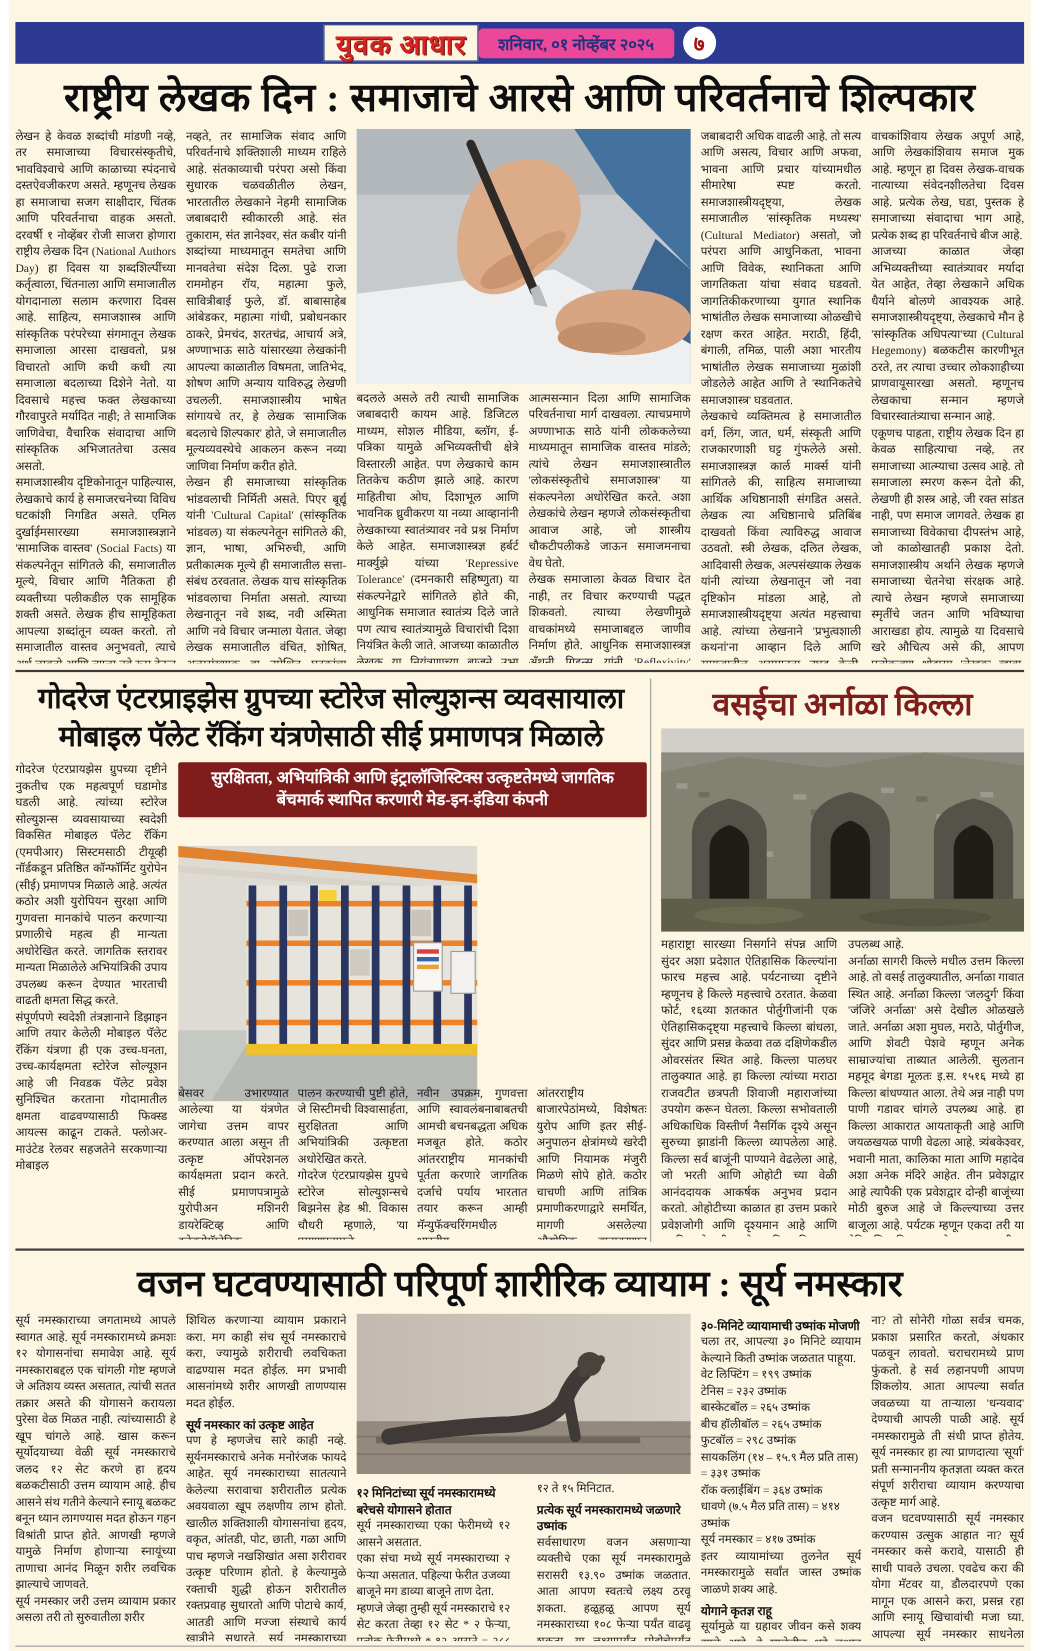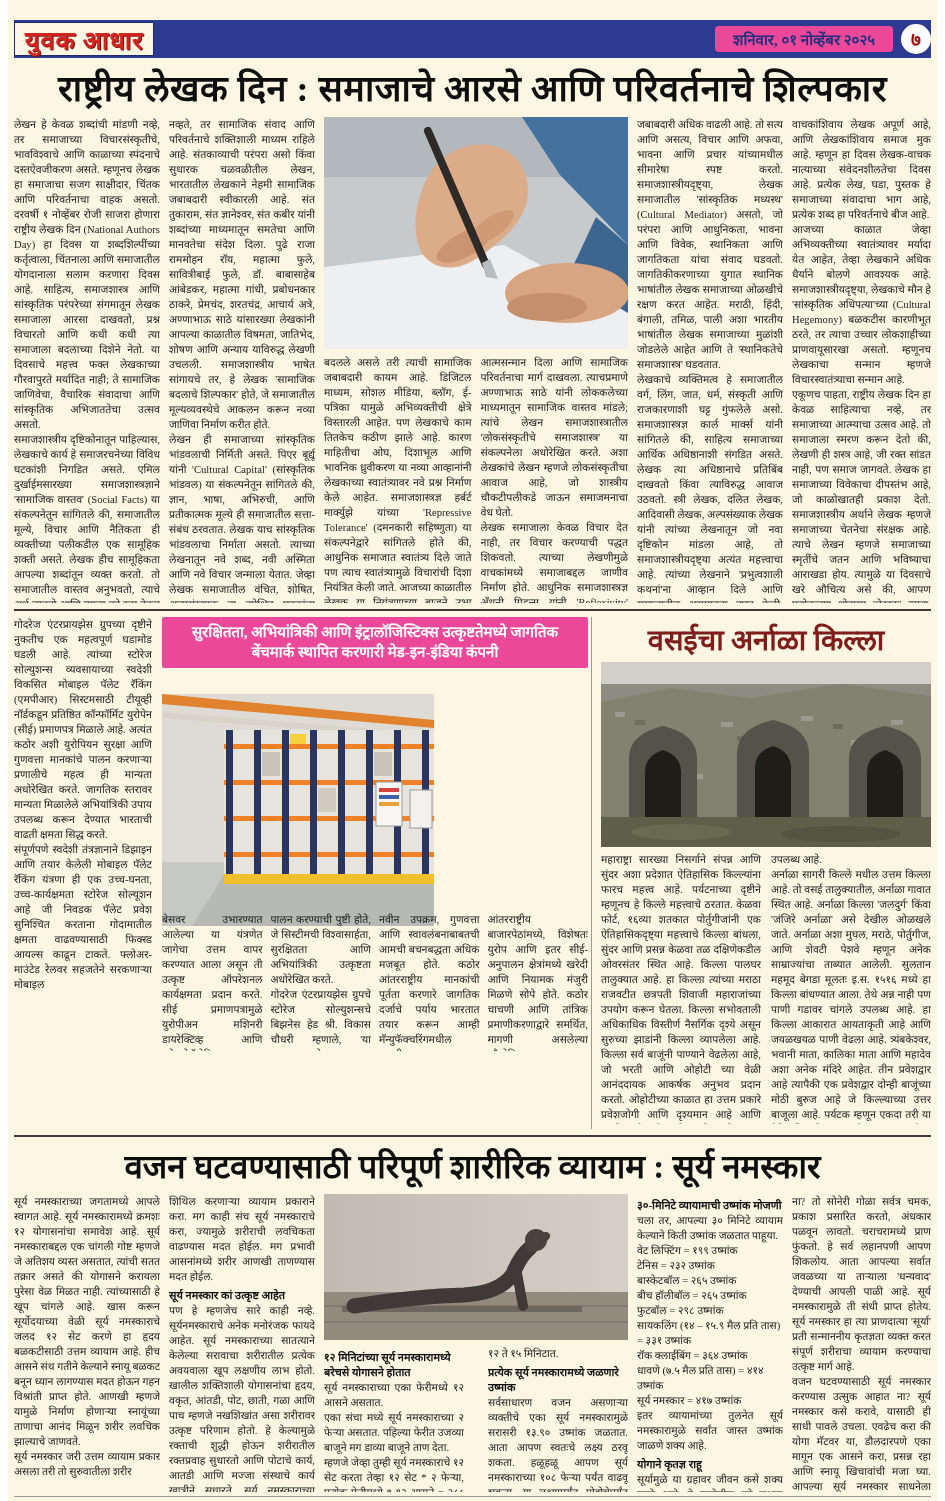--- a/index.html
+++ b/index.html
@@ -3,21 +3,21 @@
 <meta charset="utf-8">
 <style>
   html,body{margin:0;padding:0;background:#ffffff;}
   body{width:945px;height:1501px;overflow:hidden;position:relative;
        font-family:"Liberation Serif","DejaVu Serif",serif;}
   .sheet{position:absolute;left:8px;top:0;width:929px;height:1501px;background:#fcf6e3;}
   .inner{padding:0 6px;}
 
   
   .mast{margin-top:20px;height:38px;background:#2c3a92;display:flex;align-items:center;
-        justify-content:space-between;padding:0 0;position:relative;}
+        justify-content:center;padding:0 16px;position:relative;}
   .logo-box{background:#fcf6e3;border:1px solid #1d2althou;border:1px solid #1d2a6e;
         padding:1px 10px;height:30px;display:flex;align-items:center;}
   .logo{color:#d42420;font-size:25px;font-weight:bold;letter-spacing:1px;
         text-shadow:1px 1px 0 #7a1513;}
   .mast-right{display:flex;align-items:center;gap:8px;}
   .date-pill{background:#ec4899;border-radius:4px;color:#22307e;font-weight:bold;
         font-size:15px;padding:3px 18px;}
   .page-circle{width:30px;height:30px;border-radius:50%;background:#ffffff;color:#a01313;
         font-size:19px;font-weight:bold;display:flex;align-items:center;justify-content:center;}
 
@@ -40,21 +40,21 @@
   .cal-line{font-size:10.6px;line-height:15px;color:#1c1c1c;}
 
   .rule{border:none;border-top:2px solid #3a3a3a;margin:6px 0;}
 
   
   .midsec{display:flex;height:512px;}
   .godrej{width:586px;}
   .godrej-body{display:flex;gap:10px;height:434px;}
   .g-left{flex:0 0 138px;overflow:hidden;}
   .g-right{flex:1;display:flex;flex-direction:column;}
-  .redbox{background:#ec4899;color:#ffffff;font-weight:bold;font-size:15px;text-align:center;
+  .redbox{background:#7f1d1d;color:#ffffff;font-weight:bold;font-size:15px;text-align:center;
         padding:5px 12px;line-height:1.35;border-radius:2px;}
   .g-midrow{display:flex;gap:8px;margin-top:6px;height:232px;flex-direction:column;}
   .g-img{flex:0 0 272px;}
   .g-side{flex:1;overflow:hidden;}
   .g-botrow{display:flex;gap:8px;margin-top:6px;height:140px;overflow:hidden;}
   .g-bot{flex:1;overflow:hidden;}
   .fort{width:330px;border-left:1px solid #9a9a90;padding-left:9px;margin-left:3px;}
   .fort-cols{display:flex;gap:10px;height:272px;overflow:hidden;margin-top:5px;}
   .fort-c{flex:1;overflow:hidden;}
 
@@ -117,20 +117,24 @@
 आजच्या काळात जेव्हा अभिव्यक्तीच्या स्वातंत्र्यावर मर्यादा येत आहेत, तेव्हा लेखकाने अधिक धैर्याने बोलणे आवश्यक आहे. समाजशास्त्रीयदृष्ट्या, लेखकाचे मौन हे 'सांस्कृतिक अधिपत्या'च्या (Cultural Hegemony) बळकटीस कारणीभूत ठरते, तर त्याचा उच्चार लोकशाहीच्या प्राणवायूसारखा असतो. म्हणूनच लेखकाचा सन्मान म्हणजे विचारस्वातंत्र्याचा सन्मान आहे.
 एकूणच पाहता, राष्ट्रीय लेखक दिन हा केवळ साहित्याचा नव्हे, तर समाजाच्या आत्म्याचा उत्सव आहे. तो समाजाला स्मरण करून देतो की, लेखणी ही शस्त्र आहे, जी रक्त सांडत नाही, पण समाज जागवते. लेखक हा समाजाच्या विवेकाचा दीपस्तंभ आहे, जो काळोखातही प्रकाश देतो. समाजशास्त्रीय अर्थाने लेखक म्हणजे समाजाच्या चेतनेचा संरक्षक आहे. त्याचे लेखन म्हणजे समाजाच्या स्मृतींचे जतन आणि भविष्याचा आराखडा होय. त्यामुळे या दिवसाचे खरे औचित्य असे की, आपण प्रत्येकजण थोडासा 'लेखक' व्हावा. विचार करणारा, प्रश्न विचारणारा, आणि बदलाची बीजे पेरणारा. शब्दांमध्ये समाज जगतो, आणि लेखक त्याला अर्थ देतो.</div>
 
       </div>
     </div>
 
     <hr class="rule">
 
     <div class="midsec">
       <div class="godrej">
+        <div class="h-godrej">
+          <div>गोदरेज एंटरप्राइझेस ग्रुपच्या स्टोरेज सोल्युशन्स व्यवसायाला</div>
+          <div>मोबाइल पॅलेट रॅकिंग यंत्रणेसाठी सीई प्रमाणपत्र मिळाले</div>
+        </div>
         <div class="godrej-body">
           <div class="g-left coltext">गोदरेज एंटरप्रायझेस ग्रुपच्या दृष्टीने नुकतीच एक महत्वपूर्ण घडामोड घडली आहे. त्यांच्या स्टोरेज सोल्युशन्स व्यवसायाच्या स्वदेशी विकसित मोबाइल पॅलेट रॅकिंग (एमपीआर) सिस्टमसाठी टीयूव्ही नॉर्डकडून प्रतिष्ठित कॉन्फॉर्मिट युरोपेन (सीई) प्रमाणपत्र मिळाले आहे. अत्यंत कठोर अशी युरोपियन सुरक्षा आणि गुणवत्ता मानकांचे पालन करणाऱ्या प्रणालीचे महत्व ही मान्यता अधोरेखित करते. जागतिक स्तरावर मान्यता मिळालेले अभियांत्रिकी उपाय उपलब्ध करून देण्यात भारताची वाढती क्षमता सिद्ध करते.
 संपूर्णपणे स्वदेशी तंत्रज्ञानाने डिझाइन आणि तयार केलेली मोबाइल पॅलेट रॅकिंग यंत्रणा ही एक उच्च-घनता, उच्च-कार्यक्षमता स्टोरेज सोल्यूशन आहे जी निवडक पॅलेट प्रवेश सुनिश्चित करताना गोदामातील क्षमता वाढवण्यासाठी फिक्स्ड आयल्स काढून टाकते. फ्लोअर-माउंटेड रेलवर सहजतेने सरकणाऱ्या मोबाइल</div>
           <div class="g-right">
             <div class="redbox">सुरक्षितता, अभियांत्रिकी आणि इंट्रालॉजिस्टिक्स उत्कृष्टतेमध्ये जागतिक बेंचमार्क स्थापित करणारी मेड-इन-इंडिया कंपनी</div>
             <div class="g-midrow">
               <svg class="ph g-img" width="272" height="232" viewBox="0 0 272 232">
                 <rect width="272" height="232" fill="#dedbd4"></rect>
                 <rect y="168" width="272" height="64" fill="#b7b9b4"></rect>
                 <polygon points="0,168 70,168 30,232 0,232" fill="#c6c8c3"></polygon>

